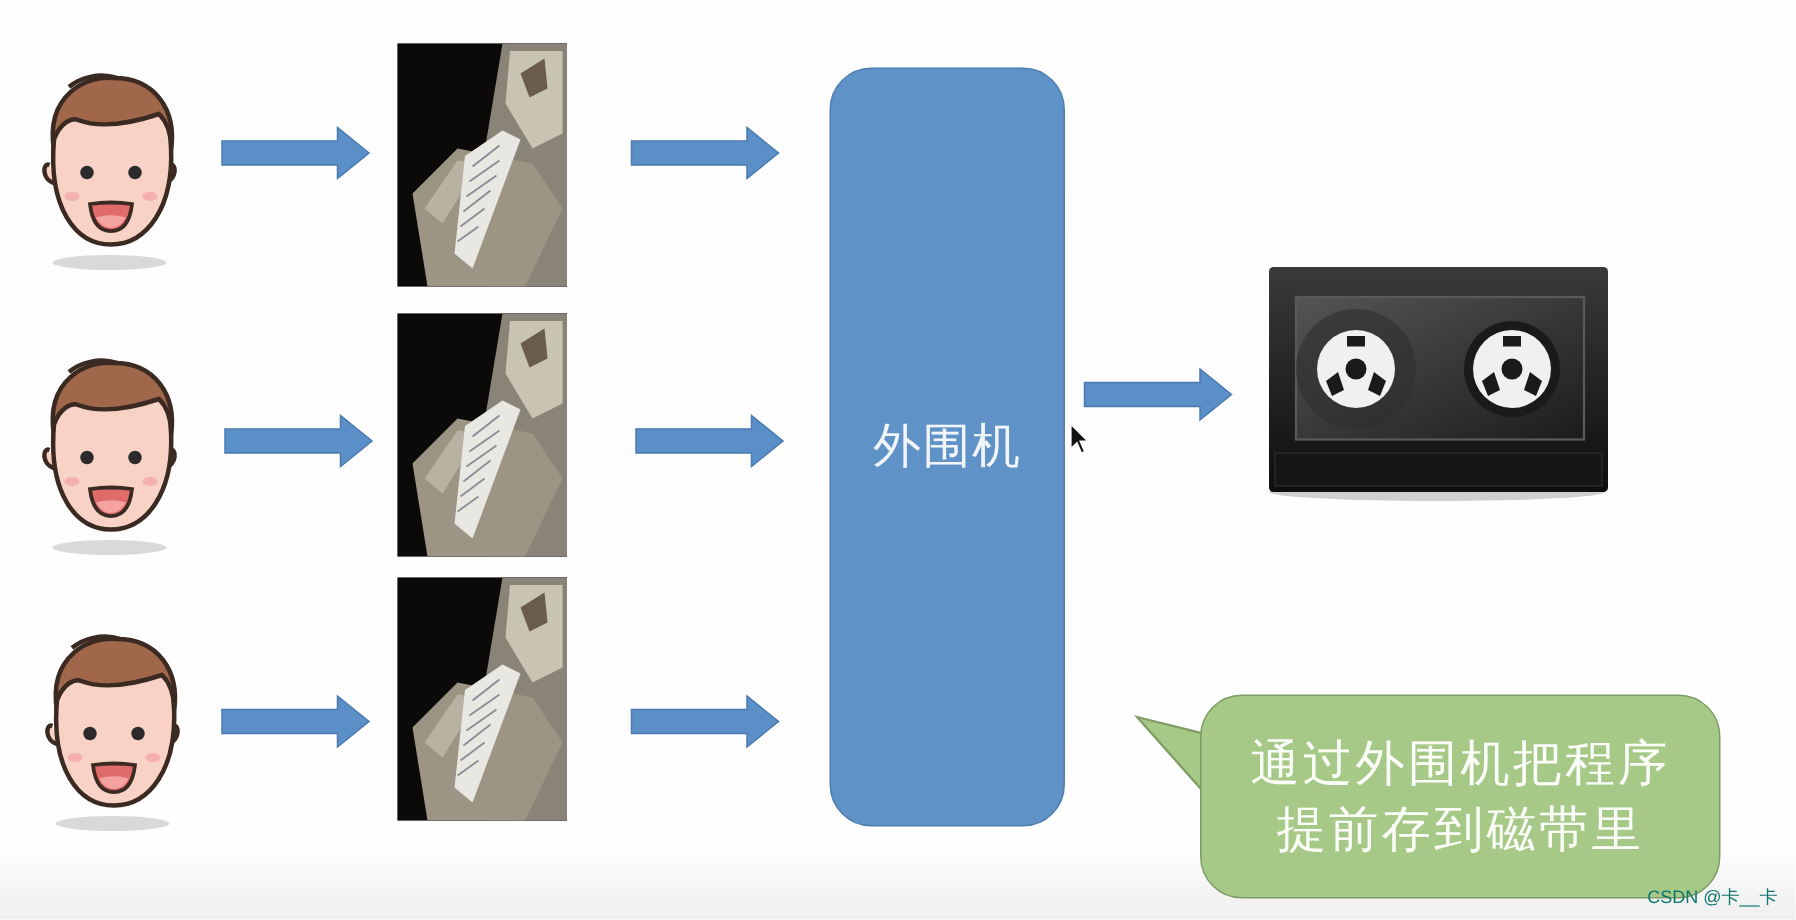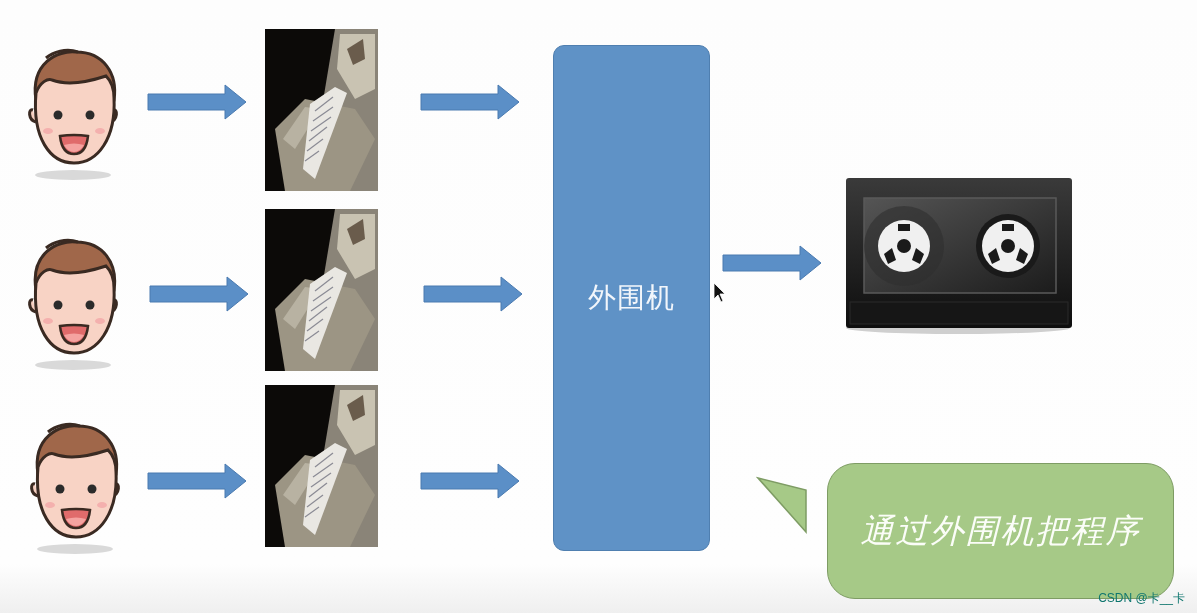--- a/index.html
+++ b/index.html
@@ -9,32 +9,32 @@
     font-family: "DejaVu Sans", sans-serif;
   }
   .abs { position:absolute; }
   .face { width:110px; height:145px; }
   .card {
     width:113px; height:162px; background:#0c0a08; overflow:hidden;
   }
   .arrow { width:100px; height:36px; }
   .hub {
     left:553px; top:45px; width:155px; height:504px;
-    background:#5f92c6; border:1px solid #4f7fb0; border-radius:11px;
+    background:#5f92c6; border:1px solid #4f7fb0; border-radius:28px;
     display:flex; align-items:center; justify-content:center;
-    color:#f2f6fb; font-size:28px; letter-spacing:1px;
+    color:#f2f6fb; font-size:32px; letter-spacing:1px;
   }
   .tape {
     left:840px; top:176px; width:236px; height:160px;
   }
   .bubble {
-    left:827px; top:463px; width:345px; height:134px;
+    left:800px; top:463px; width:345px; height:134px;
     background:#a6c987; border:1.5px solid #7e9c64; border-radius:28px;
     display:flex; flex-direction:column; align-items:center; justify-content:center;
-    color:#fbfdf8; font-size:33px; line-height:44px; letter-spacing:2px;font-style:italic;
+    color:#fbfdf8; font-size:33px; line-height:44px; letter-spacing:2px;
   }
   .bubble-tail { left:756px; top:470px; width:60px; height:70px; }
   .watermark {
     right:12px; bottom:6px; font-size:12px; color:#0f766e;
     font-family:"Liberation Sans", sans-serif;
   }
   .cursor { left:713px; top:282px; width:14px; height:22px; }
 </style>
 </head>
 <body>
@@ -159,15 +159,16 @@
     <polygon points="148,78 156,72 160,84 152,88" fill="#1a1a1a"></polygon>
     <polygon points="188,78 180,72 176,84 184,88" fill="#1a1a1a"></polygon>
   </g>
 </svg>
 
 <svg class="abs bubble-tail" viewBox="0 0 60 70">
   <polygon points="2,8 50,20 50,62" fill="#a6c987" stroke="#7e9c64" stroke-width="1.5"></polygon>
 </svg>
 <div class="abs bubble">
   <div>通过外围机把程序</div>
+  <div>提前存到磁带里</div>
 </div>
 
 <div class="abs watermark">CSDN @卡__卡</div>
 
 </body></html>

